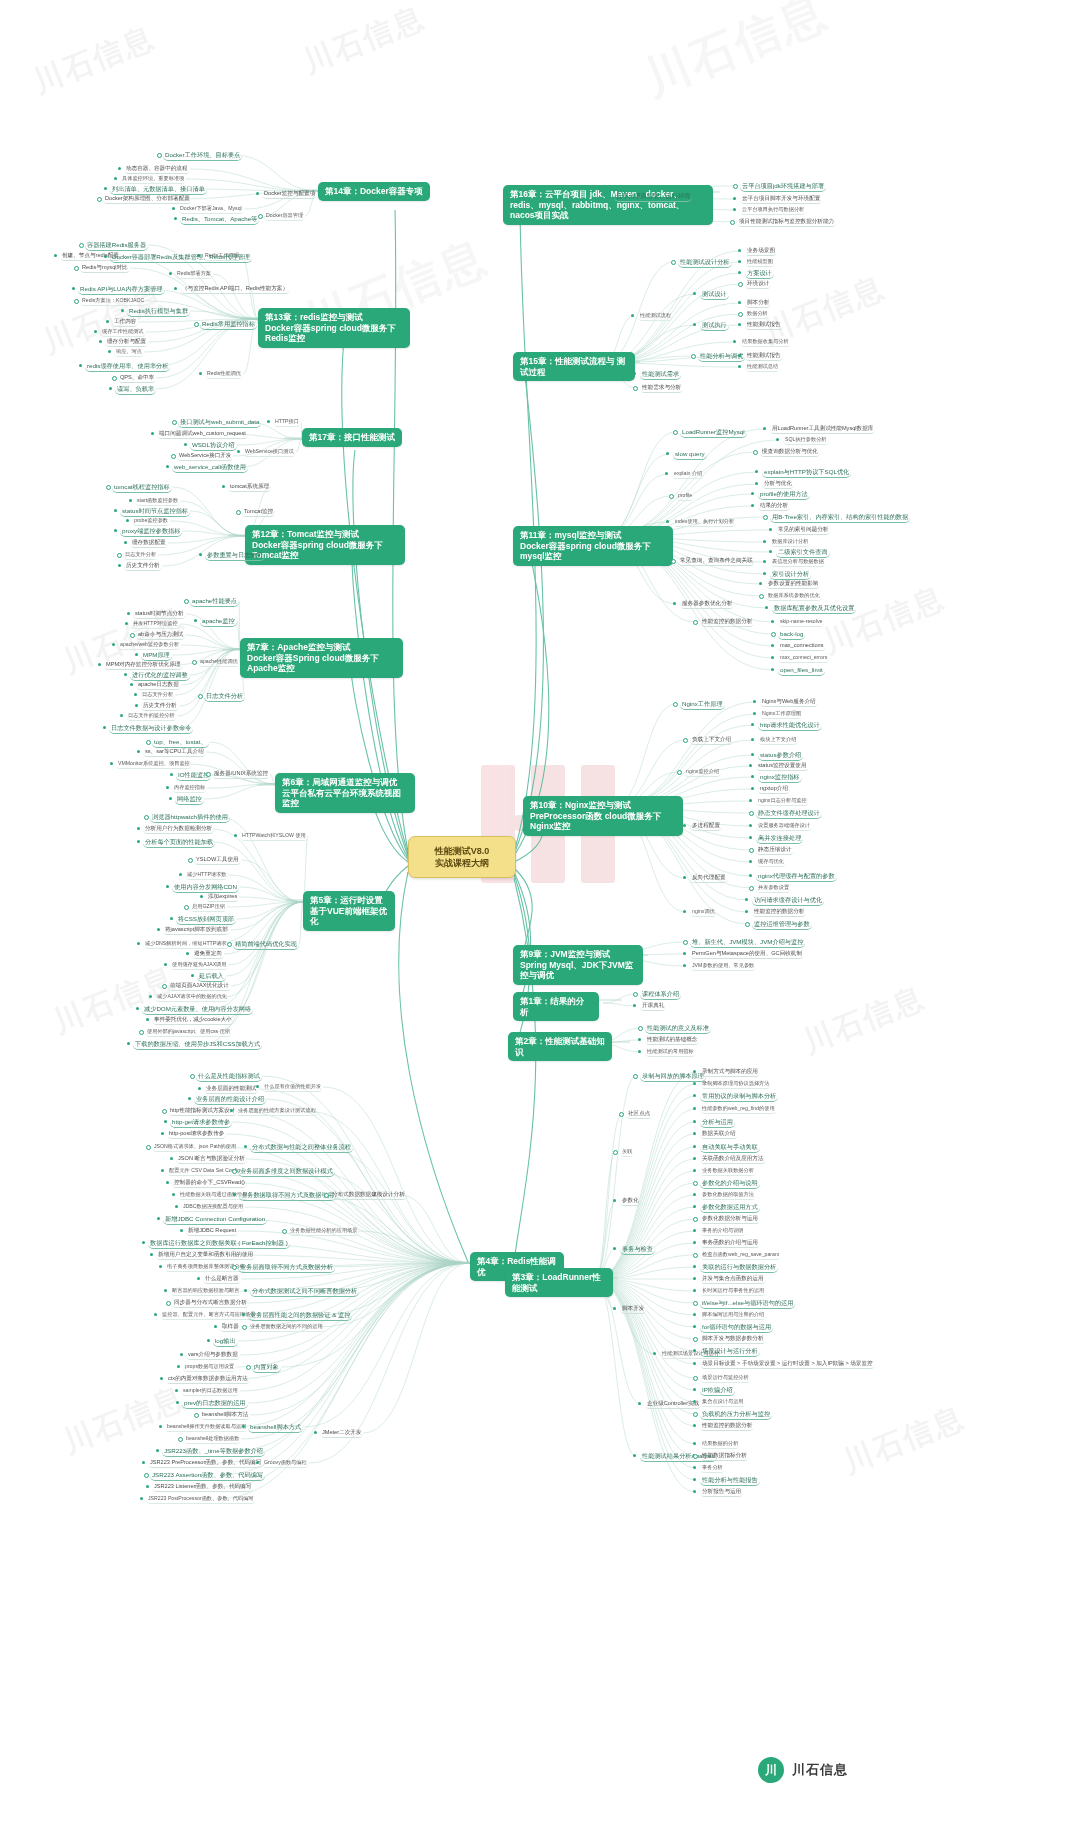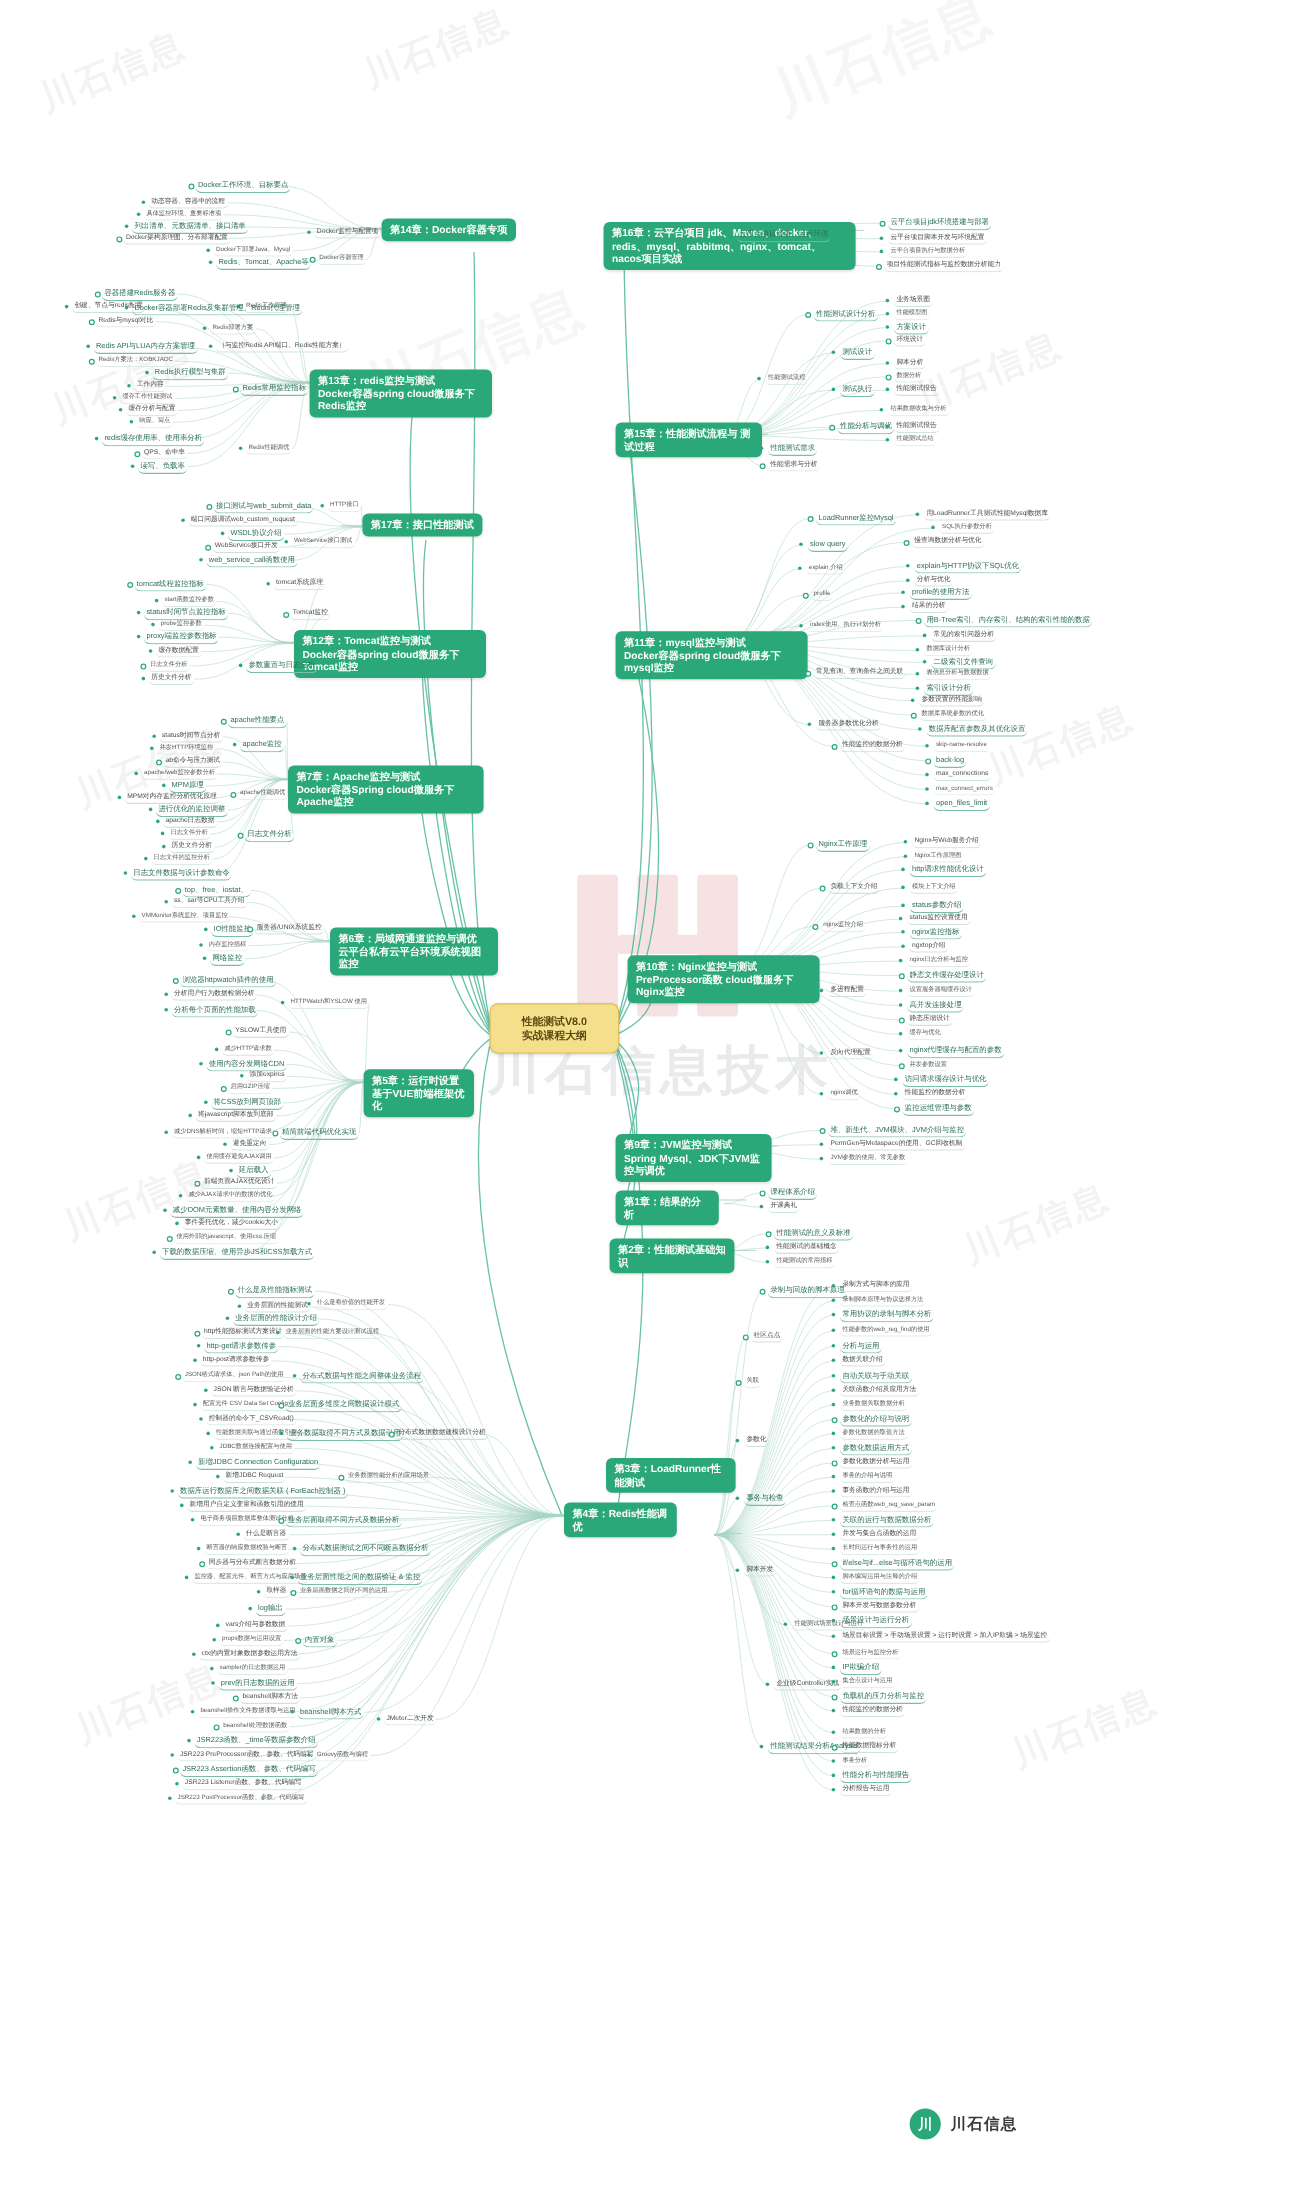--- a/index.html
+++ b/index.html
@@ -129,21 +129,20 @@
   <div class="wm" style="left:840px;top:1420px;">川石信息</div>
 
   <div id="brand-wm">
     <div class="mark">
       <div class="bar b1"></div>
         <div class="bar b2"></div>
       <div class="bar b3"></div>
         <div class="bar b4"></div>
       <div class="bar cross"></div>
     </div>
-    <div class="bname">川石信息技术</div>
   </div>
 
 
   <svg id="links" viewBox="0 0 1080 1829">
     <g fill="none" stroke="#4fb79a" stroke-width="1.1" opacity=".85">
 
       <path d="M408,852 C380,700 400,430 395,210"></path>
       <path d="M408,854 C370,720 330,450 345,330"></path>
       <path d="M408,856 C372,760 345,520 355,450"></path>
       <path d="M408,858 C375,800 350,600 352,545"></path>
@@ -504,21 +503,21 @@
     </div>
   <div class="node chap" style="left:513px;top:992px;max-width:86px;">
       <span class="txt">第1章：结果的分析</span>
     </div>
   <div class="node chap" style="left:508px;top:1032px;max-width:104px;">
       <span class="txt">第2章：性能测试基础知识</span>
     </div>
   <div class="node chap" style="left:470px;top:1252px;max-width:94px;">
       <span class="txt">第4章：Redis性能调优</span>
     </div>
-  <div class="node chap" style="left:505px;top:1215px;max-width:108px;">
+  <div class="node chap" style="left:505px;top:1268px;max-width:108px;">
       <span class="txt">第3章：LoadRunner性能测试</span>
     </div>
 
   <div id="subtopics">
       <div class="node l2" style="left: 163px; top: 151px;">Docker工作环境、目标要点</div>
       <div class="dot hollow" style="left: 157px; top: 153px;"></div>
       <div class="node l3" style="left: 124px; top: 165px;">动态容器、容器中的流程</div>
       <div class="dot" style="left: 118px; top: 167px;"></div>
       <div class="node l4" style="left: 120px; top: 175px;">具体监控环境、重要标准项</div>
       <div class="dot" style="left: 114px; top: 177px;"></div>

